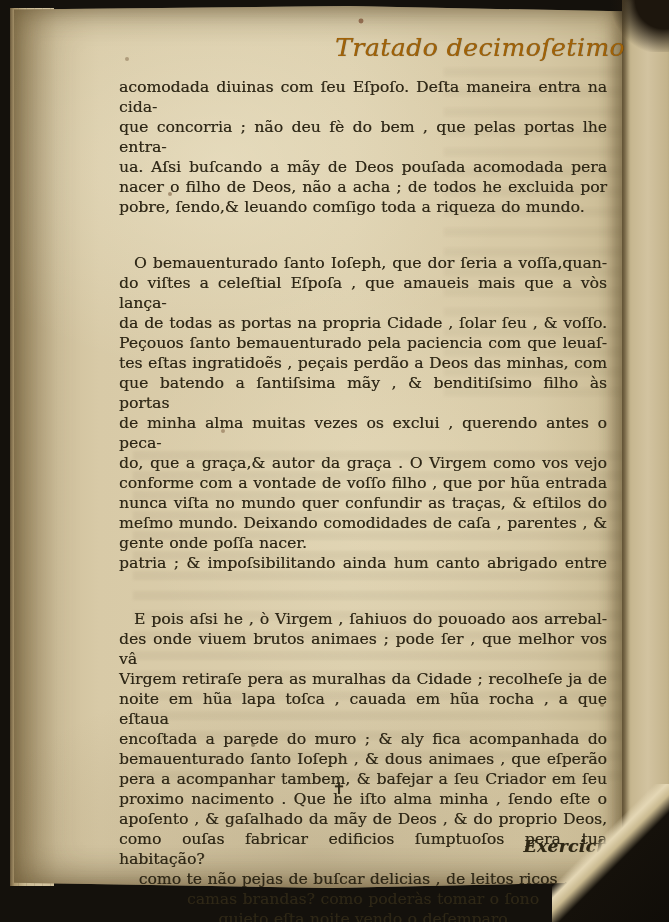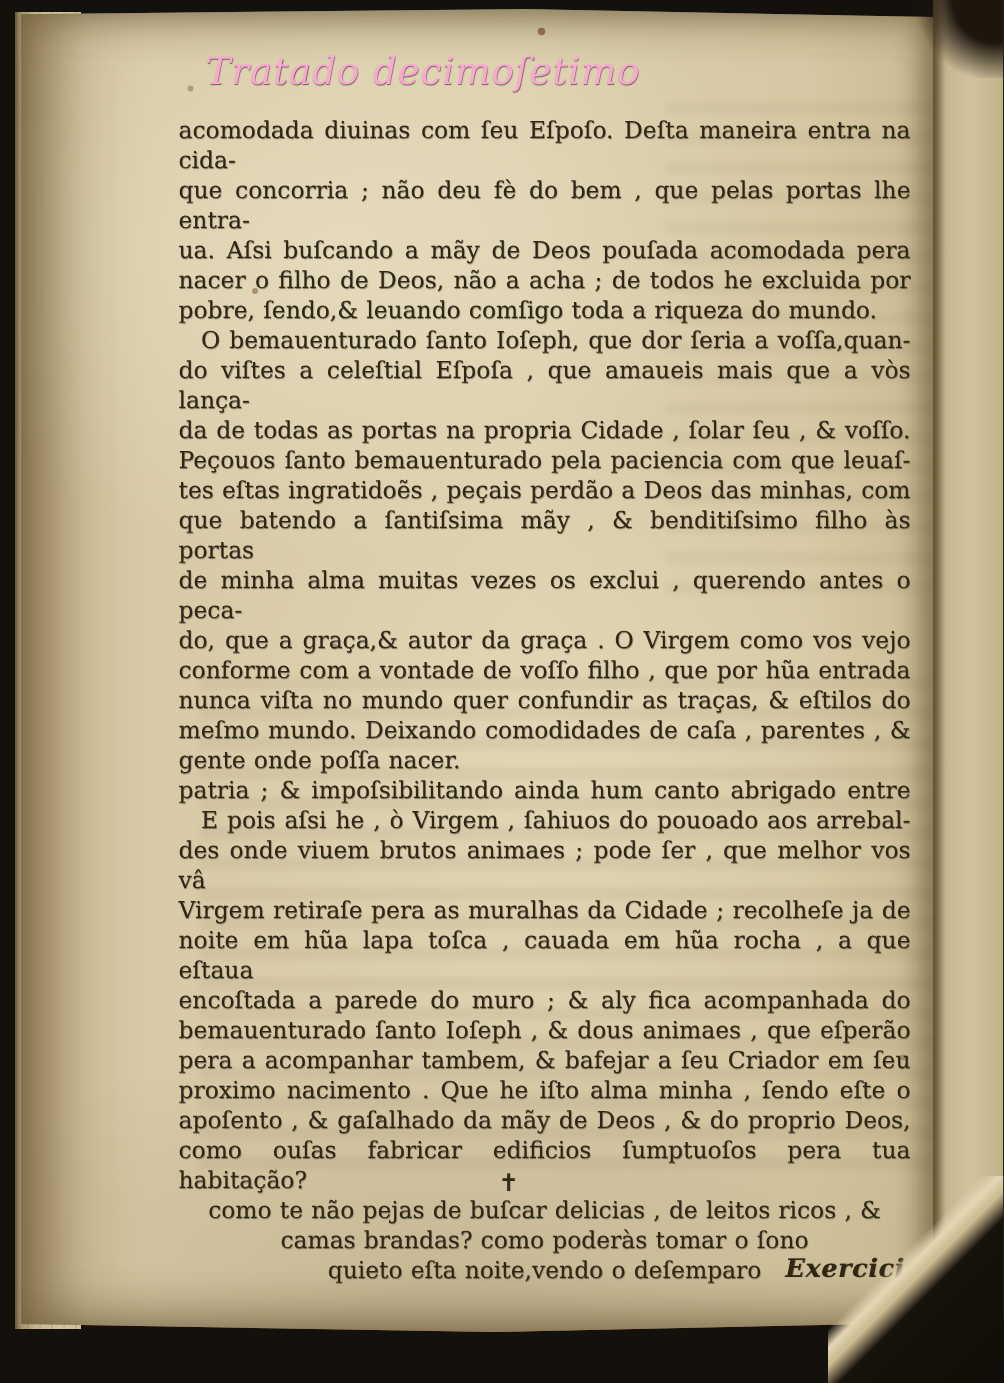--- a/index.html
+++ b/index.html
@@ -67,34 +67,34 @@
       208px 424px 0 1px  rgba(96,60,30,.4),
       238px 738px 0 1px  rgba(70,55,30,.45),
       112px 52px 0 1px   rgba(90,60,30,.35),
       587px 698px 0 1px  rgba(90,60,30,.35),
       259px 893px 0 1.5px rgba(140,95,30,.5),
       430px 890px 0 1.5px rgba(140,95,30,.45);
   }
   
   .running-title{
     position:absolute;left:119px;top:33px;width:488px;
-    text-align:left;padding-left:18px;
+    text-align:right;padding-left:18px;
     font-style:italic;font-size:25px;letter-spacing:.5px;
-    color:#f9a8d4;
+    color:#a16207;
     text-shadow:.4px .4px .7px rgba(44,37,20,.65);
   }
   
   .textblock{
     position:absolute;left:119px;top:77px;width:488px;
     color:#2e2716;font-size:15.6px;line-height:20px;
     text-shadow:.35px .35px .6px rgba(46,39,24,.55);
     word-spacing:.5px;
   }
   .line{text-align:justify;text-align-last:justify;white-space:normal;}
-  .line.indent{padding-left:15px;}
+  .line.indent{padding-left:15px;margin-top:36px;}
   .line.last{text-align-last:left;}
   .line.taper{text-align:center;text-align-last:center;}
   .ornament{
     position:absolute;left:119px;top:779px;width:440px;
     text-align:center;font-size:16px;color:#332b1a;
     text-shadow:.3px .3px .5px rgba(46,39,24,.5);
   }
   .catchword{
     position:absolute;left:119px;top:836px;width:496px;
     text-align:right;font-style:italic;font-weight:bold;

